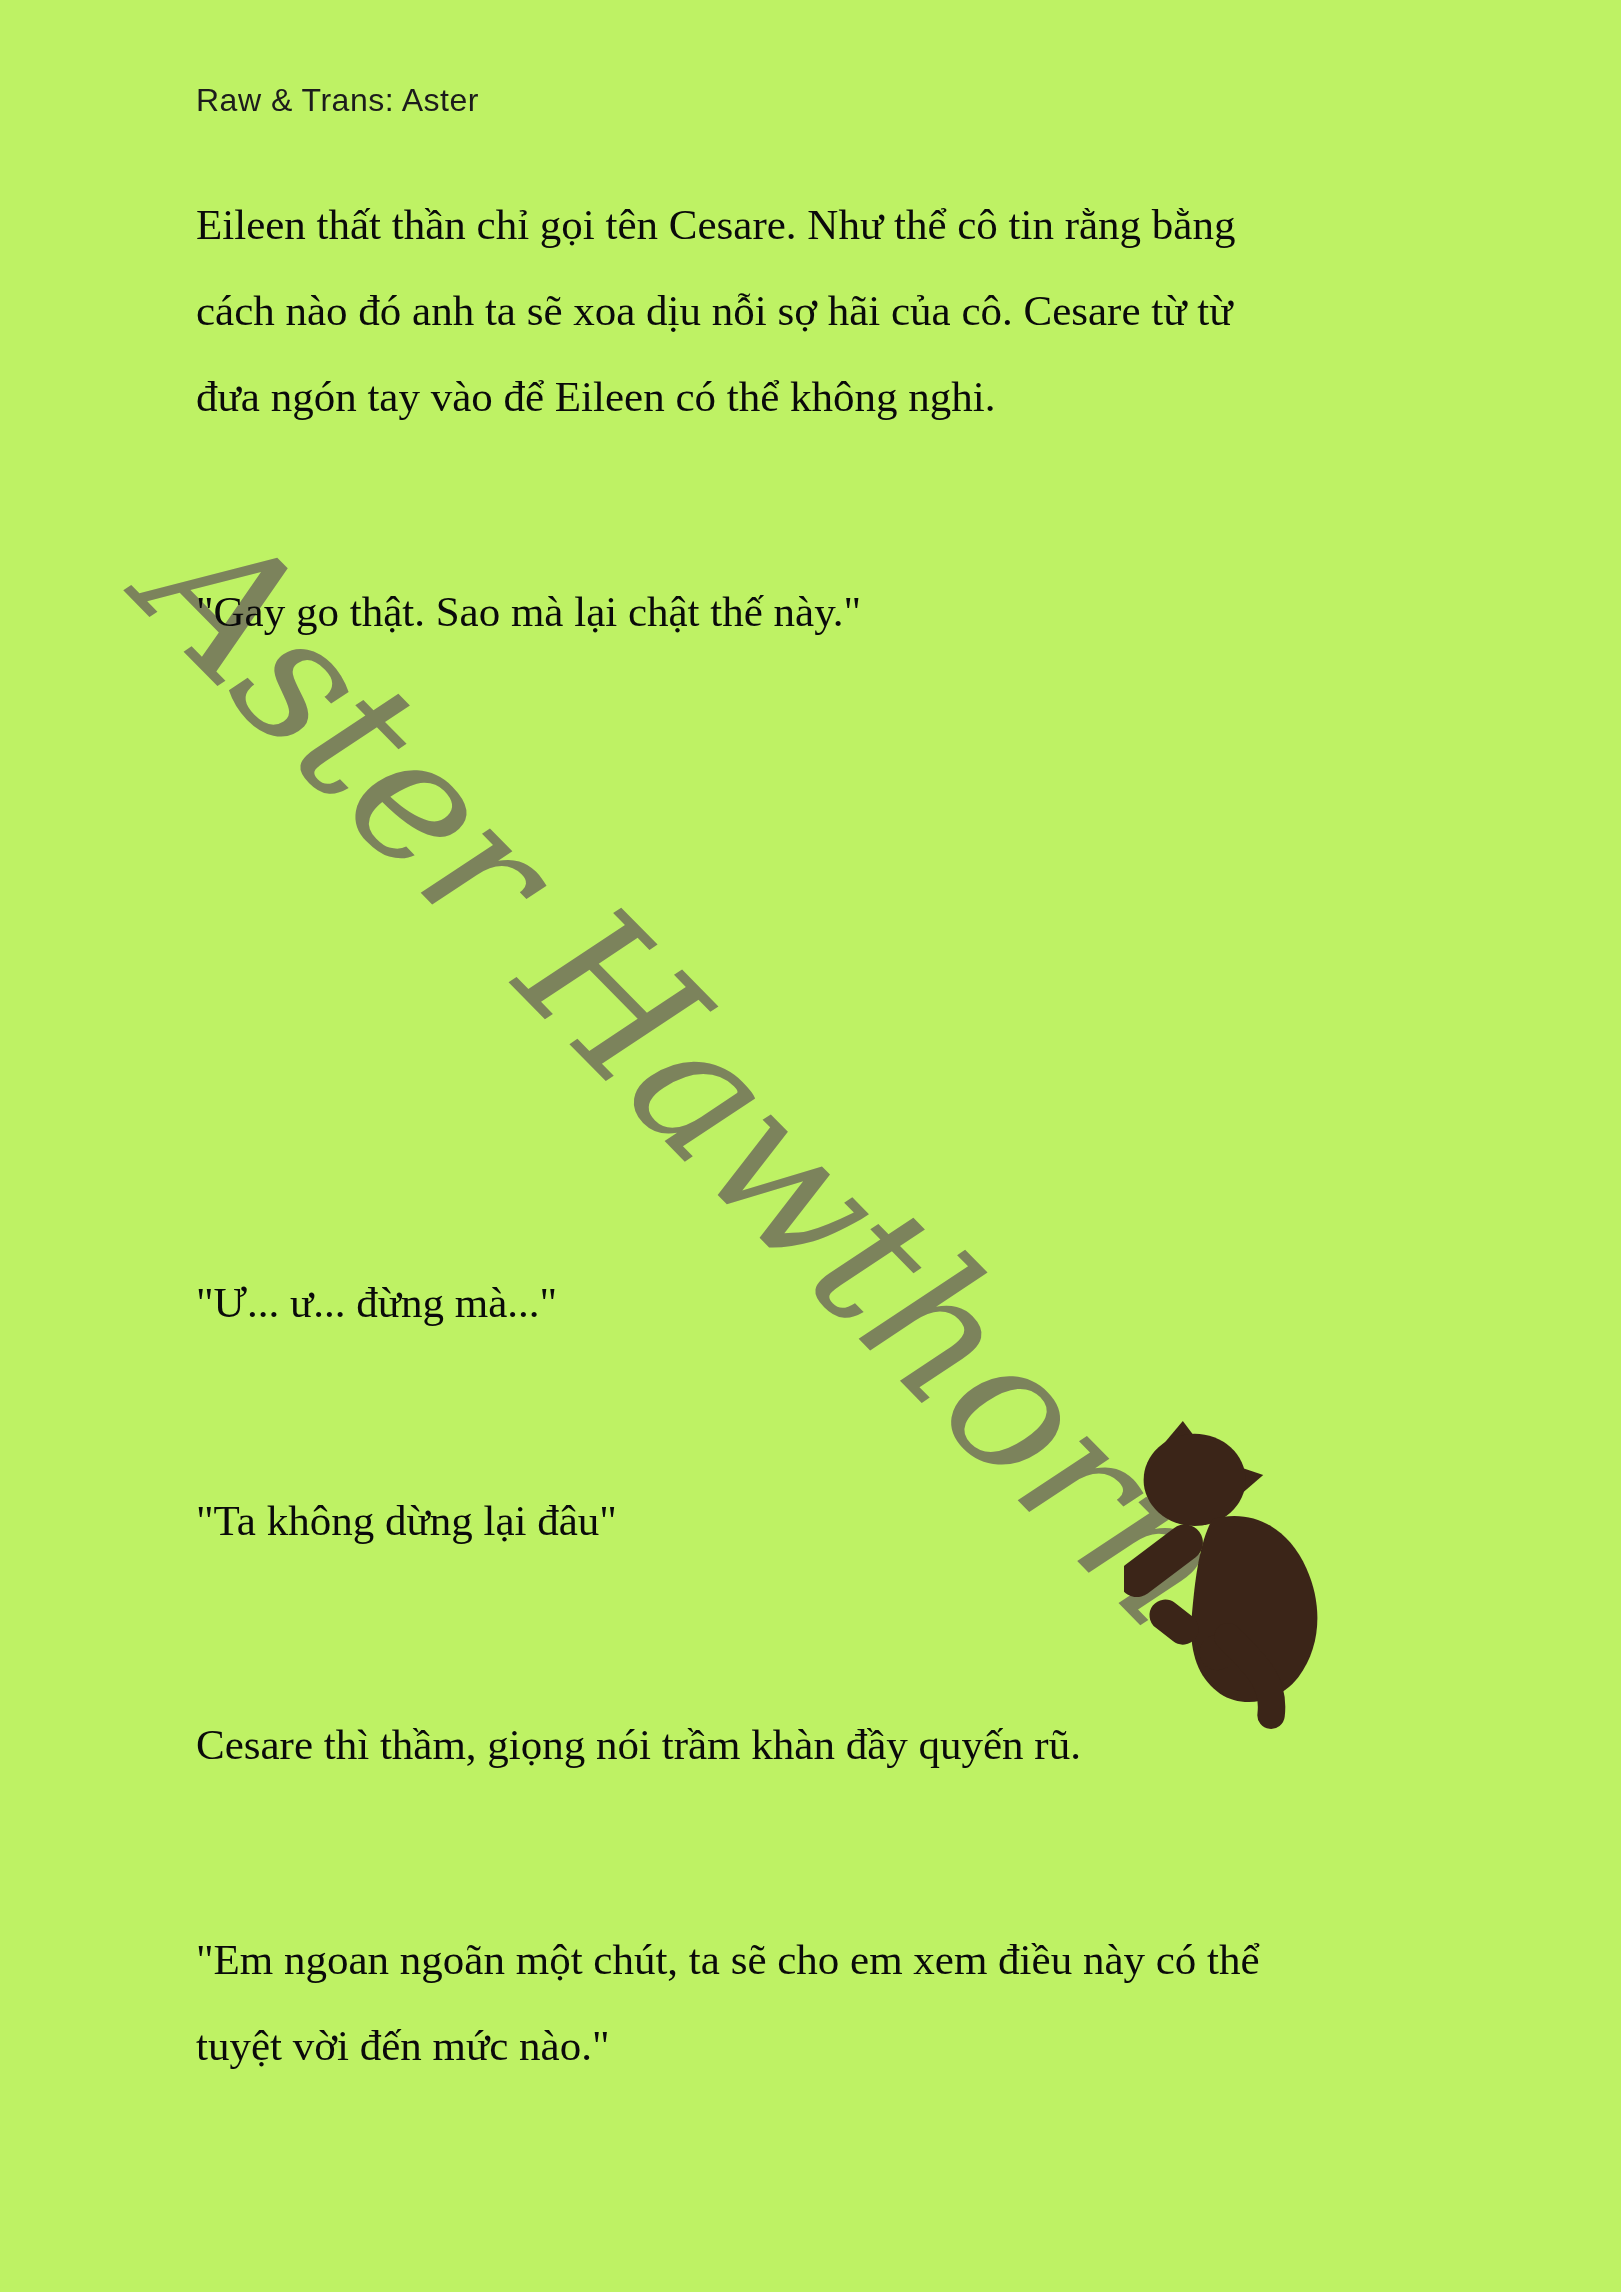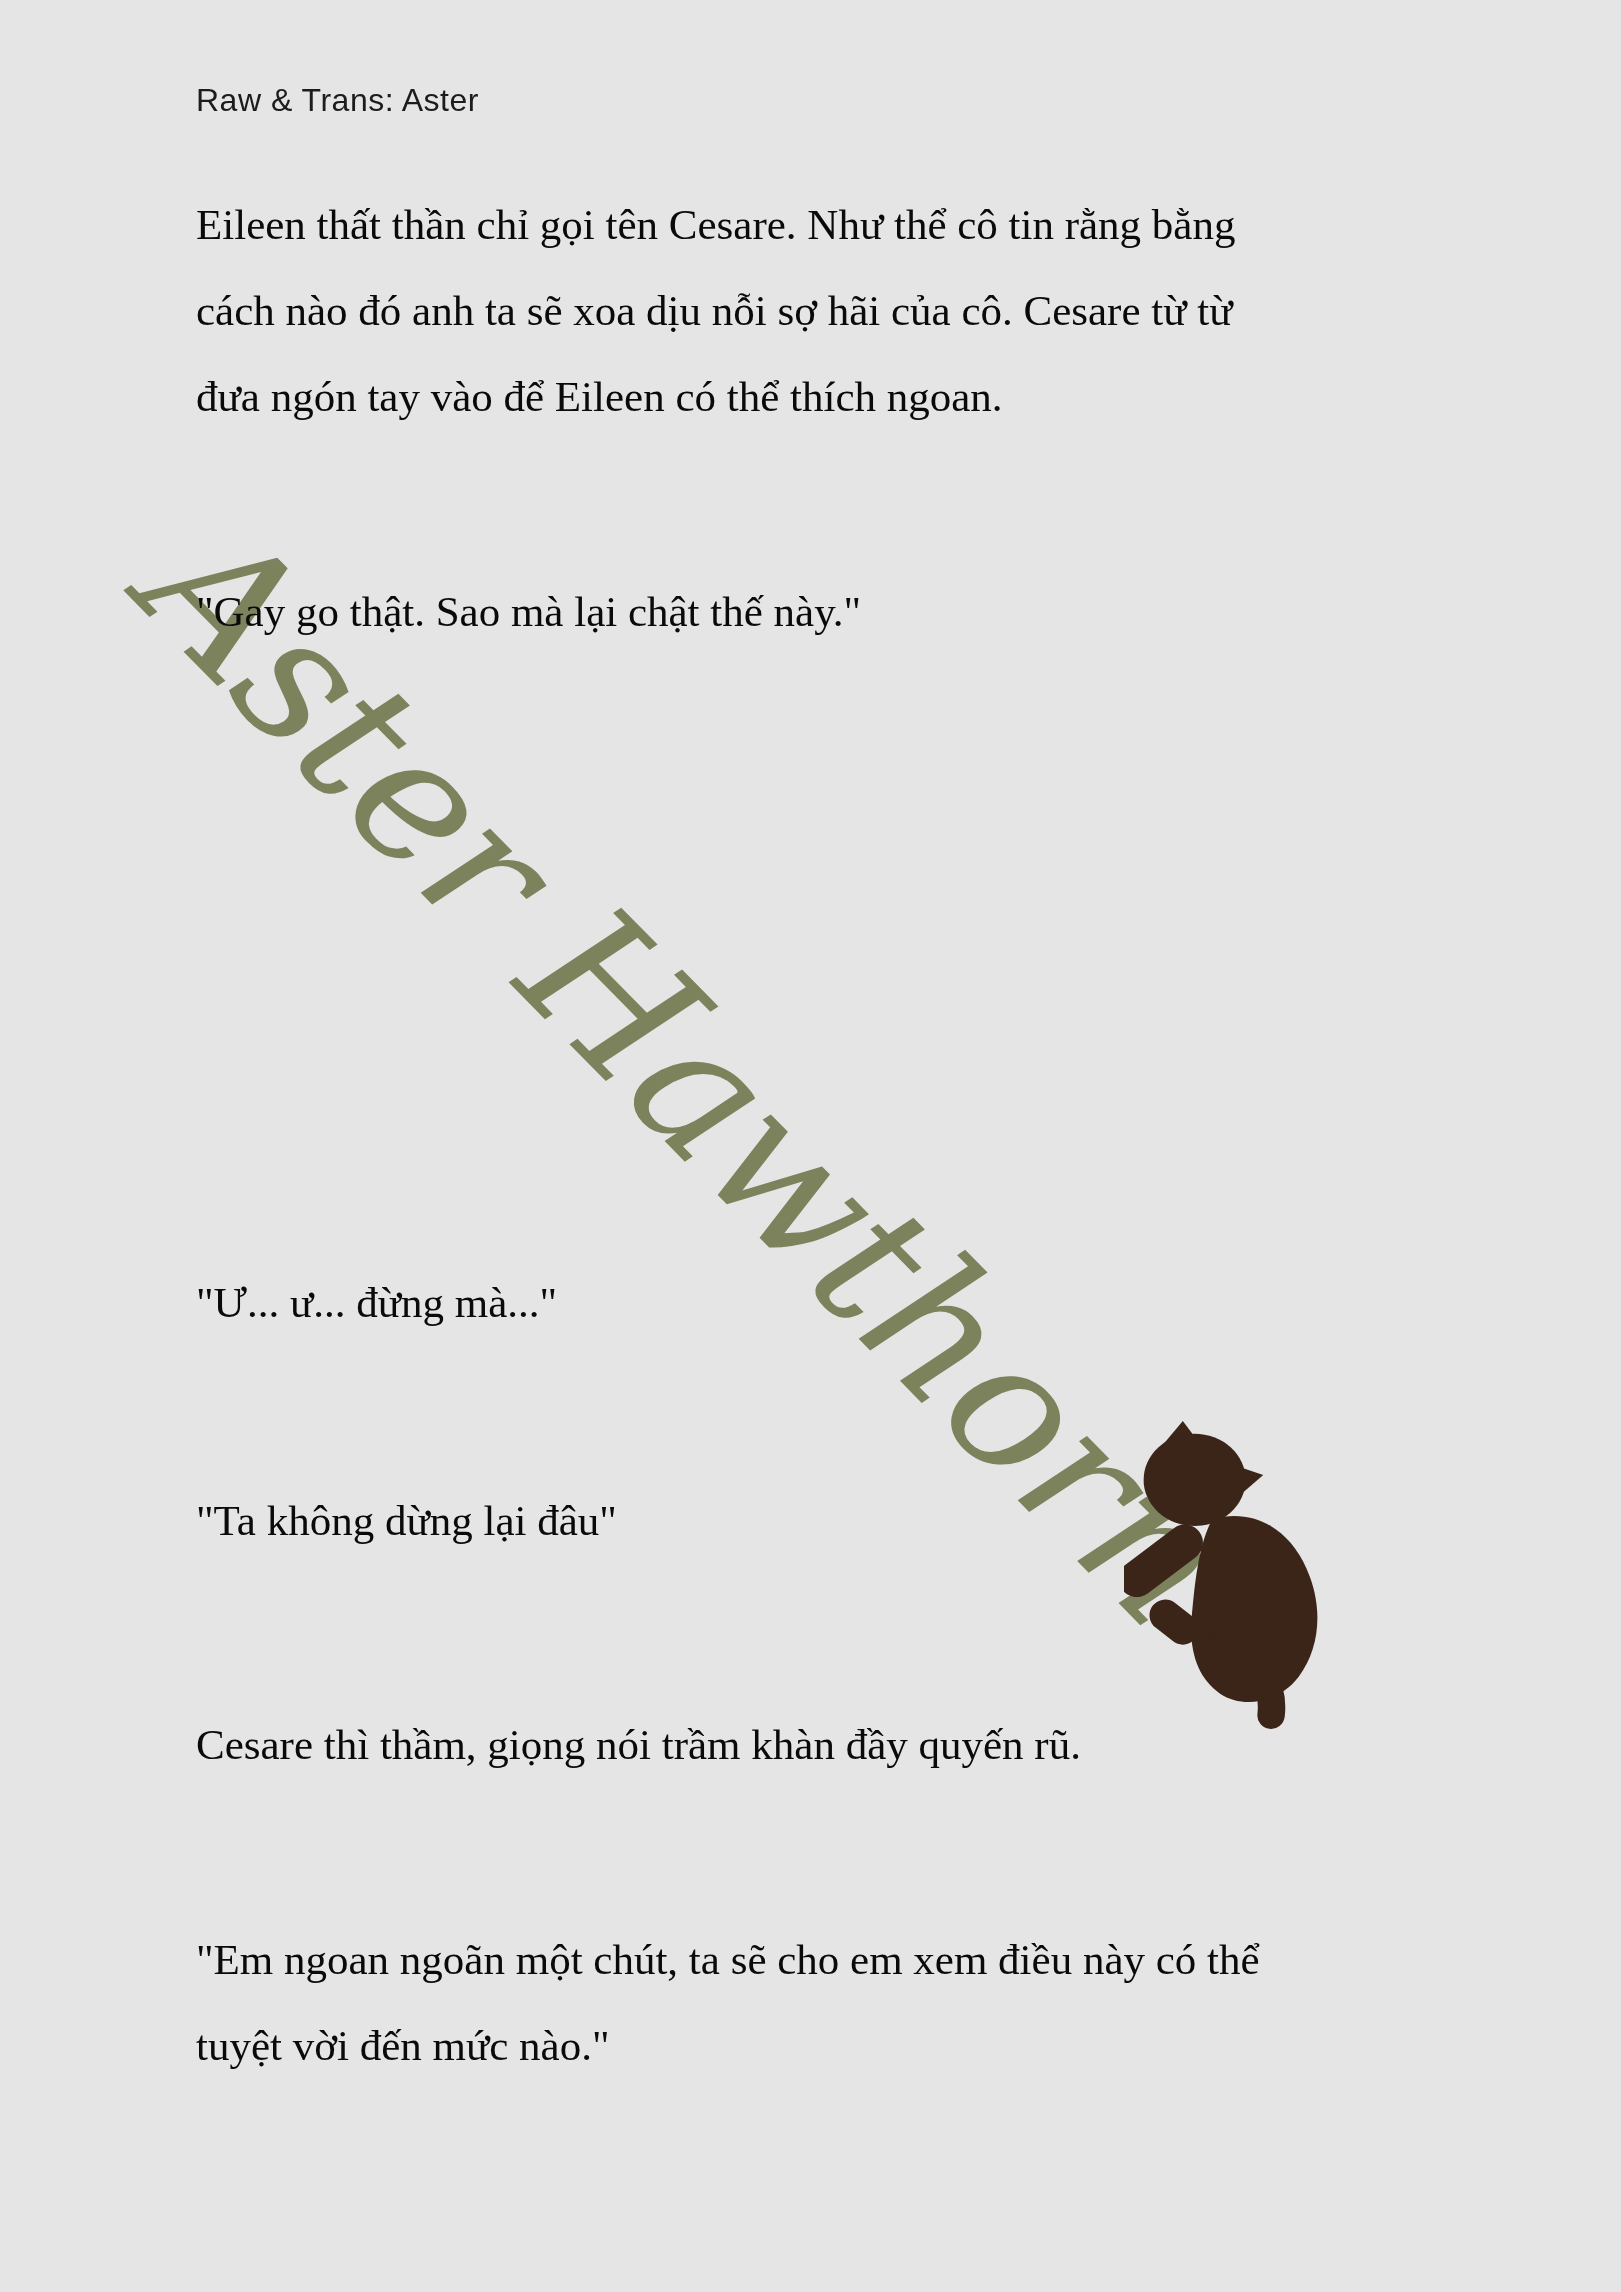--- a/index.html
+++ b/index.html
@@ -11,21 +11,21 @@
     width: 1621px;
     height: 2293px;
     position: relative;
     overflow: hidden;
     font-family: "Liberation Serif", serif;
     color: #0a0a0a;
   }
   .page {
     position: absolute;
     inset: 0;
-    background: #e5e5e5;
+    background: #bef264;
   }
   .doc-header {
     position: absolute;
     left: 196px;
     top: 82px;
     font-family: "Liberation Sans", sans-serif;
     font-size: 32px;
     color: #1c1c1c;
     letter-spacing: 0.5px;
     z-index: 3;
@@ -66,21 +66,21 @@
 <body>
 
 <div class="page">
 
   <div class="doc-header">Raw &amp; Trans: Aster</div>
 
   <div class="watermark">Aster Hawthorn</div>
 
   <div class="para" style="top:182px">Eileen thất thần chỉ gọi tên Cesare. Như thể cô tin rằng bằng
 cách nào đó anh ta sẽ xoa dịu nỗi sợ hãi của cô. Cesare từ từ
-đưa ngón tay vào để Eileen có thể thích ngoan.</div>
+đưa ngón tay vào để Eileen có thể không nghi.</div>
 
   <div class="para" style="top:569px">"Gay go thật. Sao mà lại chật thế này."</div>
 
 
   <div class="para" style="top:1260px">"Ư... ư... đừng mà..."</div>
 
   <div class="para" style="top:1478px">"Ta không dừng lại đâu"</div>
 
   <div class="para" style="top:1702px">Cesare thì thầm, giọng nói trầm khàn đầy quyến rũ.</div>
 

